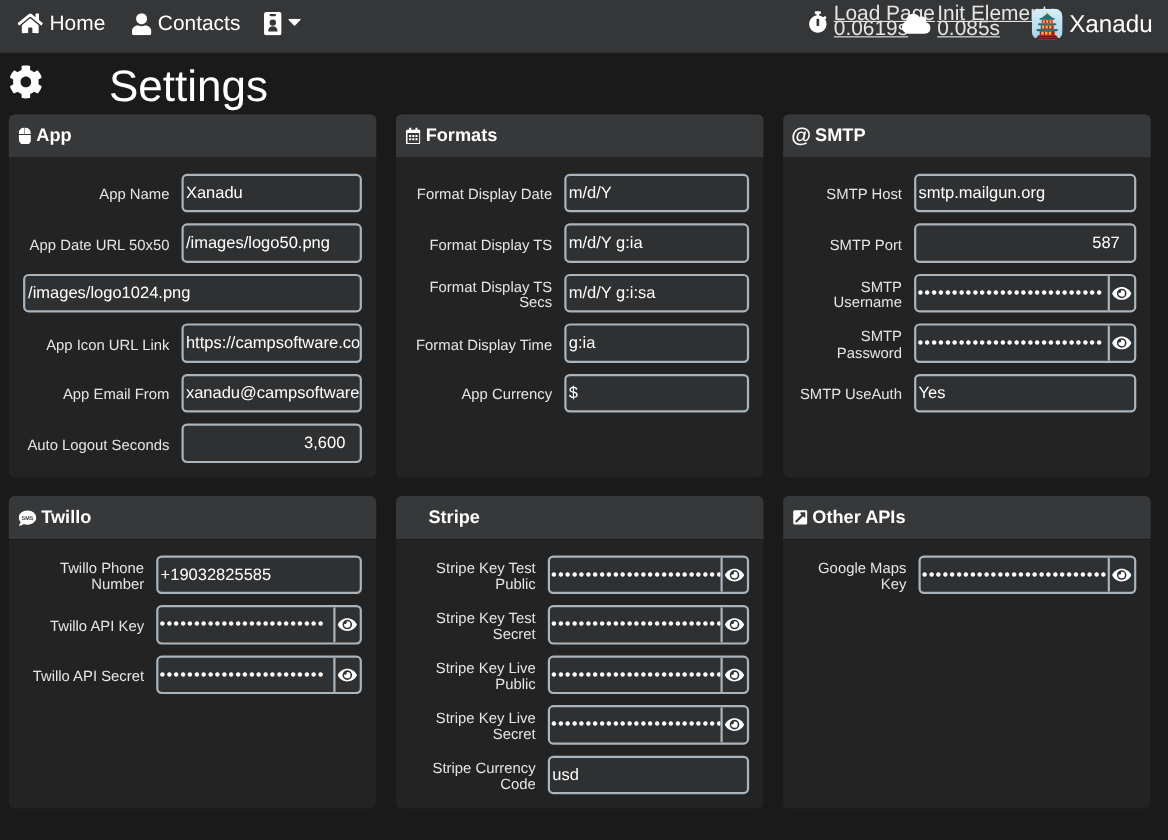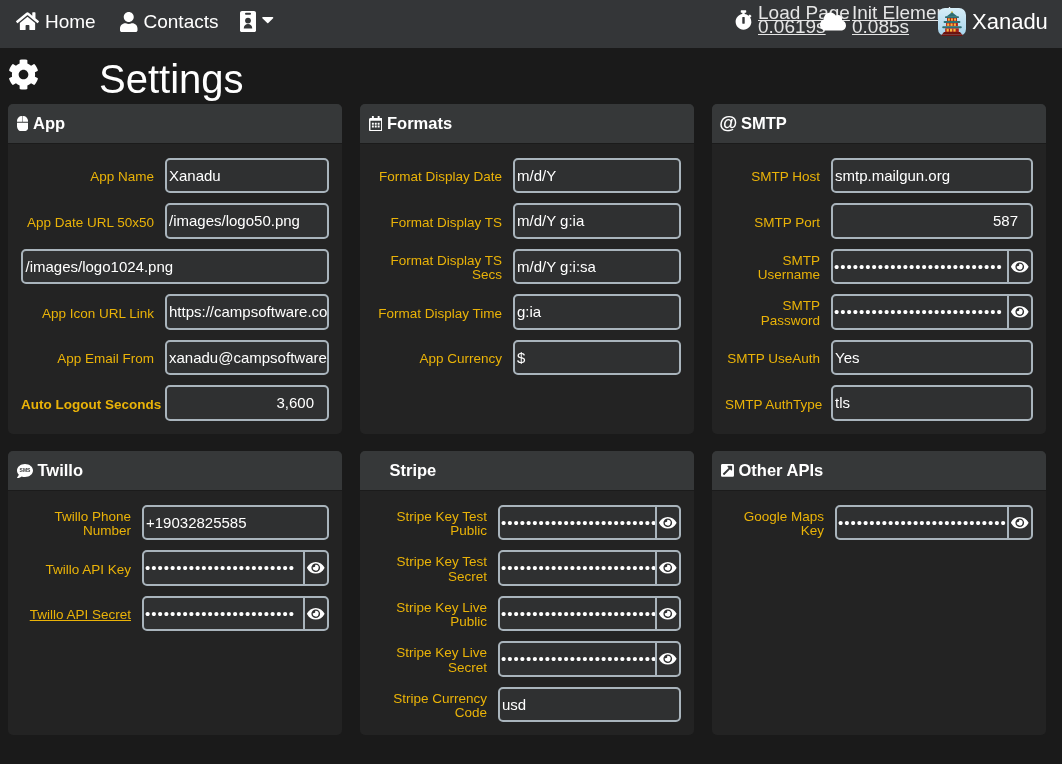--- a/index.html
+++ b/index.html
@@ -14,21 +14,21 @@
 
 #head { position:absolute; left:0; top:48px; width:1062px; height:56px; color:#fff; }
 
 
 .card { position:absolute; background:#232323; border-radius:5px; }
 .ch { height:40px; background:#363839; border-bottom:1px solid #1b1b1b; border-radius:5px 5px 0 0;
       display:flex; align-items:center; padding-left:8.5px; color:#fff; font-weight:bold; font-size:16.5px; }
 .ch .ic { display:flex; align-items:center; justify-content:center; margin-right:5px; }
 .cb { padding:13.5px 13px 0 13px; }
 .frow { display:flex; align-items:center; height:35.5px; margin-bottom:10px; }
-.lab { text-align:right; font-size:13.5px; line-height:14.3px; color:#eab308; margin-right:10.5px; flex:none; white-space:nowrap; position:relative; top:2px; }
+.lab { text-align:right; font-size:13.5px; line-height:14.3px; color:#e5e5e5; margin-right:10.5px; flex:none; white-space:nowrap; position:relative; top:2px; }
 .inp { flex:1; height:35.5px; background:#2f3031; border:2px solid #a9b4bc; border-radius:5px;
        color:#fff; font-size:15px; display:flex; align-items:center; padding-left:2.5px; overflow:hidden; white-space:nowrap; }
 .inp.num { justify-content:flex-end; padding-right:13px; padding-left:0; }
 .grp { flex:1; height:35.5px; background:#2f3031; border:2px solid #a9b4bc; border-radius:5px;
        display:flex; overflow:hidden; }
 .grp .dots { flex:1; display:flex; align-items:center; overflow:hidden; padding-left:1.5px;
              color:#fff; font-size:15px; letter-spacing:1px; }
 .grp .eye { flex:none; width:24.5px; border-left:2px solid #a9b4bc; display:flex; align-items:center; justify-content:center; }
 </style>
 </head>
@@ -133,21 +133,21 @@
       </div>
     <div class="frow">
         <div class="lab" style="width:133px;">App Icon URL Link</div>
         <div class="inp">https://campsoftware.com</div>
       </div>
     <div class="frow">
         <div class="lab" style="width:133px;">App Email From</div>
         <div class="inp">xanadu@campsoftware.com</div>
       </div>
     <div class="frow">
-        <div class="lab" style="width:133px;font-weight:bold;">Auto Logout Seconds</div>
+        <div class="lab" style="width:133px;">Auto Logout Seconds</div>
         <div class="inp num">3,600</div>
       </div>
   </div>
 </div>
 
 <div class="card" style="left:360px; top:104px; width:334px; height:330px;">
   <div class="ch">
     <span class="ic" style="width:13.5px;">
         <svg width="13.5" height="15.4" viewBox="0 0 448 512">
           <path fill="#fff" d="M148 288h-40c-6.6 0-12-5.4-12-12v-40c0-6.6 5.4-12 12-12h40c6.6 0 12 5.4 12 12v40c0 6.6-5.4 12-12 12zm108-12v-40c0-6.6-5.4-12-12-12h-40c-6.6 0-12 5.4-12 12v40c0 6.6 5.4 12 12 12h40c6.6 0 12-5.4 12-12zm96 0v-40c0-6.6-5.4-12-12-12h-40c-6.6 0-12 5.4-12 12v40c0 6.6 5.4 12 12 12h40c6.6 0 12-5.4 12-12zm-96 96v-40c0-6.6-5.4-12-12-12h-40c-6.6 0-12 5.4-12 12v40c0 6.6 5.4 12 12 12h40c6.6 0 12-5.4 12-12zm-96 0v-40c0-6.6-5.4-12-12-12h-40c-6.6 0-12 5.4-12 12v40c0 6.6 5.4 12 12 12h40c6.6 0 12-5.4 12-12zm192 0v-40c0-6.6-5.4-12-12-12h-40c-6.6 0-12 5.4-12 12v40c0 6.6 5.4 12 12 12h40c6.6 0 12-5.4 12-12zm96-260v352c0 26.5-21.5 48-48 48H48c-26.5 0-48-21.5-48-48V112c0-26.5 21.5-48 48-48h48V12c0-6.6 5.4-12 12-12h40c6.6 0 12 5.4 12 12v52h128V12c0-6.6 5.4-12 12-12h40c6.6 0 12 5.4 12 12v52h48c26.5 0 48 21.5 48 48zm-48 346V160H48v298c0 3.3 2.7 6 6 6h340c3.3 0 6-2.7 6-6z"></path>
@@ -211,24 +211,20 @@
           <div class="eye">
             <svg width="17.5" height="15.5" viewBox="0 0 576 512">
               <path fill="#fff" d="M572.52 241.4C518.29 135.59 410.93 64 288 64S57.68 135.64 3.48 241.41a32.35 32.35 0 0 0 0 29.19C57.71 376.41 165.07 448 288 448s230.32-71.64 284.52-177.41a32.35 32.35 0 0 0 0-29.19zM288 400a144 144 0 1 1 144-144 143.93 143.93 0 0 1-144 144zm0-240a95.31 95.31 0 0 0-25.31 3.79 47.85 47.85 0 0 1-66.9 66.9A95.78 95.78 0 1 0 288 160z"></path>
             </svg>
           </div>
         </div>
     </div>
     <div class="frow">
         <div class="lab" style="width:95px;">SMTP UseAuth</div>
         <div class="inp">Yes</div>
-      </div>
-    <div class="frow">
-        <div class="lab" style="width:95px;">SMTP AuthType</div>
-        <div class="inp">tls</div>
       </div>
   </div>
 </div>
 
 <div class="card" style="left:8px; top:451px; width:334px; height:284px;">
   <div class="ch">
     <span class="ic" style="width:16px;">
         <svg width="16" height="16" viewBox="0 0 512 512">
           <path fill="#fff" d="M256 32C114.6 32 0 125.1 0 240c0 49.6 21.4 95 57 130.7C44.5 421.1 2.7 466 2.2 466.5c-2.2 2.3-2.8 5.7-1.5 8.7S4.8 480 8 480c66.3 0 116-31.8 140.6-51.4 32.7 12.3 69 19.4 107.4 19.4 141.4 0 256-93.1 256-208S397.4 32 256 32z"></path>
           <text x="256" y="300" text-anchor="middle" font-family="Liberation Sans, sans-serif" font-weight="bold" font-size="160" fill="#363839">SMS</text>
@@ -246,21 +242,21 @@
       <div class="grp">
           <div class="dots">••••••••••••••••••••••••</div>
           <div class="eye">
             <svg width="17.5" height="15.5" viewBox="0 0 576 512">
               <path fill="#fff" d="M572.52 241.4C518.29 135.59 410.93 64 288 64S57.68 135.64 3.48 241.41a32.35 32.35 0 0 0 0 29.19C57.71 376.41 165.07 448 288 448s230.32-71.64 284.52-177.41a32.35 32.35 0 0 0 0-29.19zM288 400a144 144 0 1 1 144-144 143.93 143.93 0 0 1-144 144zm0-240a95.31 95.31 0 0 0-25.31 3.79 47.85 47.85 0 0 1-66.9 66.9A95.78 95.78 0 1 0 288 160z"></path>
             </svg>
           </div>
         </div>
     </div>
     <div class="frow">
-        <div class="lab" style="width:110px;text-decoration:underline;">Twillo API Secret</div>
+        <div class="lab" style="width:110px;">Twillo API Secret</div>
       <div class="grp">
           <div class="dots">••••••••••••••••••••••••</div>
           <div class="eye">
             <svg width="17.5" height="15.5" viewBox="0 0 576 512">
               <path fill="#fff" d="M572.52 241.4C518.29 135.59 410.93 64 288 64S57.68 135.64 3.48 241.41a32.35 32.35 0 0 0 0 29.19C57.71 376.41 165.07 448 288 448s230.32-71.64 284.52-177.41a32.35 32.35 0 0 0 0-29.19zM288 400a144 144 0 1 1 144-144 143.93 143.93 0 0 1-144 144zm0-240a95.31 95.31 0 0 0-25.31 3.79 47.85 47.85 0 0 1-66.9 66.9A95.78 95.78 0 1 0 288 160z"></path>
             </svg>
           </div>
         </div>
     </div>
   </div>

